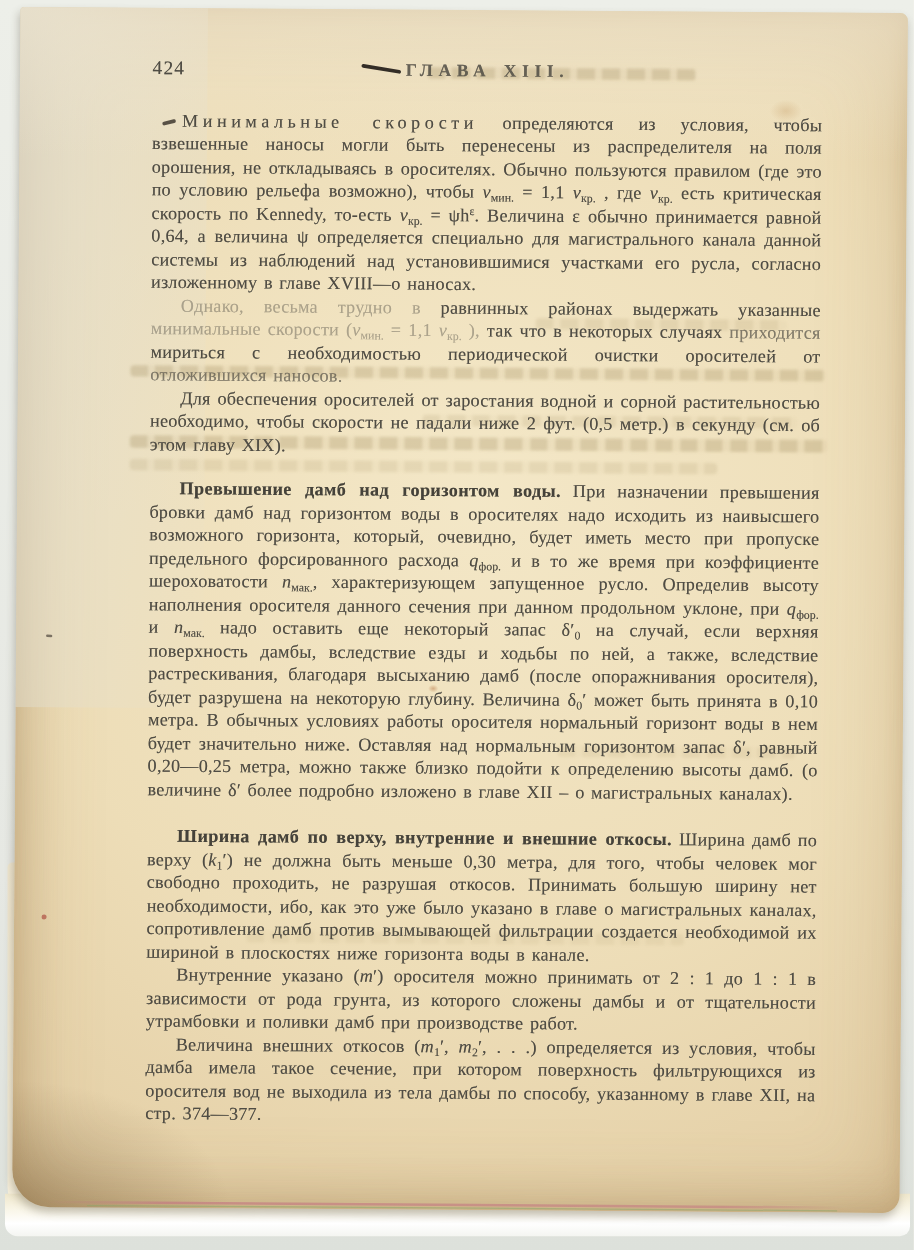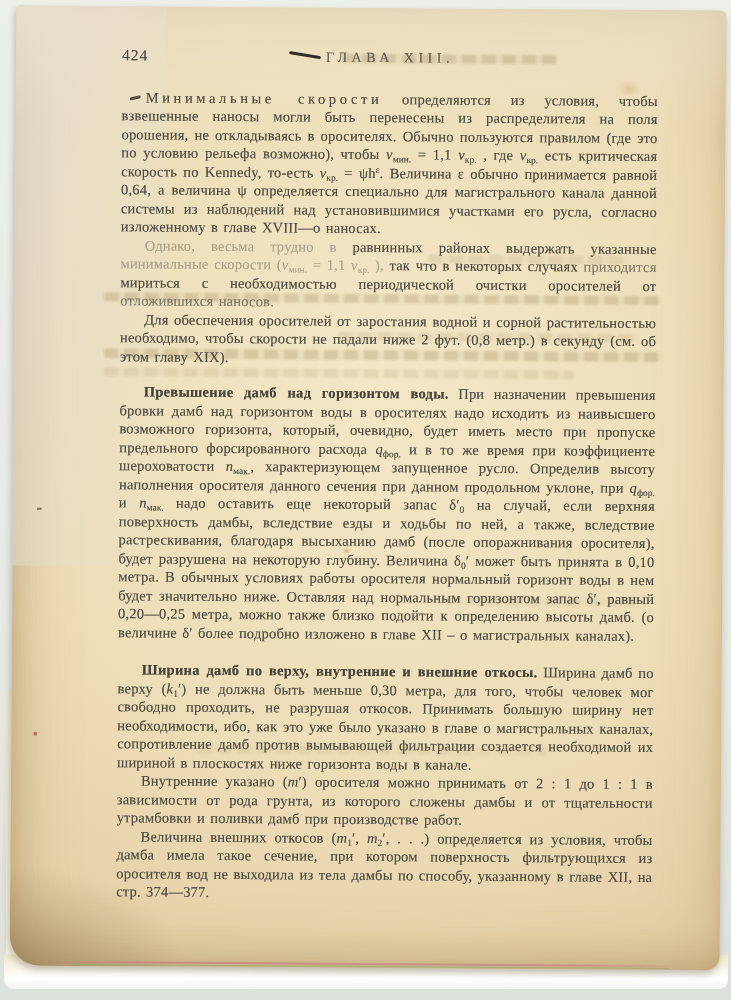--- a/index.html
+++ b/index.html
@@ -62,21 +62,21 @@
     position:absolute;left:106px;top:40px;width:536px;
     color:#4f4c44;font-size:14.5px;line-height:18.5px;
     text-align:justify;word-spacing:1.5px;letter-spacing:.2px;
     text-shadow:0 0 .5px rgba(84,80,70,.55);
   }
   .header-row{
     display:grid;grid-template-columns:1fr auto 1fr;align-items:baseline;
     margin-bottom:22px;text-align:left;
   }
   .page-number{font-size:15.5px;letter-spacing:1px;}
-  .chapter-header{font-size:14px;letter-spacing:4.5px;word-spacing:2px;opacity:.85;}
+  .chapter-header{font-size:14px;letter-spacing:4.5px;word-spacing:2px;opacity:.85;font-weight:bold;}
   .para{margin:0;text-indent:24px;}
   .s-spaced{letter-spacing:3.6px;}
   .s-bold{font-weight:bold;color:#45423a;letter-spacing:.3px;word-spacing:2.5px;}
   .s-i{font-style:italic;}
   .s-faded{opacity:.42;}
   .s-dim{opacity:.68;}
   .textblock sub{font-size:9.5px;line-height:0;vertical-align:-3px;letter-spacing:0;}
   .textblock sup{font-size:9.5px;line-height:0;vertical-align:5px;letter-spacing:0;}
 
   
@@ -123,21 +123,21 @@
 
     <div class="textblock">
       <div class="header-row">
         <span class="page-number">424</span>
         <span class="chapter-header">ГЛАВА XIII.</span>
         <span></span>
       </div>
 
     <p class="para"><span class="s-spaced">Минимальные скорости</span><span> определяются из условия, чтобы взвешенные наносы могли быть перенесены из распределителя на поля орошения, не откладываясь в оросителях. Обычно пользуются правилом (где это по условию рельефа возможно), чтобы </span><span class="s-i">v</span><sub>мин.</sub><span> = 1,1 </span><span class="s-i">v</span><sub>кр.</sub><span> , где </span><span class="s-i">v</span><sub>кр.</sub><span> есть критическая скорость по Kennedy, то-есть </span><span class="s-i">v</span><sub>кр.</sub><span> = ψh</span><sup>ε</sup><span>. Величина ε обычно принимается равной 0,64, а величина ψ определяется специально для магистрального канала данной системы из наблюдений над установившимися участками его русла, согласно изложенному в главе XVIII—о наносах.</span></p>
         <p class="para"><span class="s-faded">Однако, весьма трудно в </span><span>равнинных районах выдержать указанные </span><span class="s-faded">минимальные скорости (</span><span class="s-i s-faded">v</span><sub class="s-faded">мин.</sub><span class="s-faded"> = 1,1 </span><span class="s-i s-faded">v</span><sub class="s-faded">кр.</sub><span class="s-faded"> ),</span><span> так что в некоторых случаях </span><span class="s-dim">приходится</span><span> мириться с необходимостью периодической очистки оросителей от </span><span class="s-dim">отложившихся наносов.</span></p>
-        <p class="para"><span>Для обеспечения оросителей от заростания водной и сорной растительностью необходимо, чтобы скорости не падали ниже 2 фут. (0,8 метр.) в секунду (см. об этом главу XIX).</span></p>
+        <p class="para"><span>Для обеспечения оросителей от заростания водной и сорной растительностью необходимо, чтобы скорости не падали ниже 2 фут. (0,5 метр.) в секунду (см. об этом главу XIX).</span></p>
         <p class="para" style="margin-top: 17px;"><span class="s-bold">Превышение дамб над горизонтом воды.</span><span> При назначении превышения бровки дамб над горизонтом воды в оросителях надо исходить из наивысшего возможного горизонта, который, очевидно, будет иметь место при пропуске предельного форсированного расхода </span><span class="s-i">q</span><sub>фор.</sub><span> и в то же время при коэффициенте шероховатости </span><span class="s-i">n</span><sub>мак.</sub><span>, характеризующем запущенное русло. Определив высоту наполнения оросителя данного сечения при данном продольном уклоне, при </span><span class="s-i">q</span><sub>фор.</sub><span> и </span><span class="s-i">n</span><sub>мак.</sub><span> надо оставить еще некоторый запас δ′</span><sub>0</sub><span> на случай, если верхняя поверхность дамбы, вследствие езды и ходьбы по ней, а также, вследствие растрескивания, благодаря высыханию дамб (после опоражнивания оросителя), будет разрушена на некоторую глубину. Величина δ</span><sub>0</sub><span>′ может быть принята в 0,10 метра. В обычных условиях работы оросителя нормальный горизонт воды в нем будет значительно ниже. Оставляя над нормальным горизонтом запас δ′, равный 0,20—0,25 метра, можно также близко подойти к определению высоты дамб. (о величине δ′ более подробно изложено в главе XII – о магистральных каналах).</span></p>
         <p class="para" style="margin-top: 19px;"><span class="s-bold">Ширина дамб по верху, внутренние и внешние откосы.</span><span> Ширина дамб по верху (</span><span class="s-i">k</span><sub>1</sub><span>′) не должна быть меньше 0,30 метра, для того, чтобы человек мог свободно проходить, не разрушая откосов. Принимать большую ширину нет необходимости, ибо, как это уже было указано в главе о магистральных каналах, сопротивление дамб против вымывающей фильтрации создается необходимой их шириной в плоскостях ниже горизонта воды в канале.</span></p>
         <p class="para"><span>Внутренние указано (</span><span class="s-i">m</span><span>′) оросителя можно принимать от 2 : 1 до 1 : 1 в зависимости от рода грунта, из которого сложены дамбы и от тщательности утрамбовки и поливки дамб при производстве работ.</span></p>
         <p class="para"><span>Величина внешних откосов (</span><span class="s-i">m</span><sub>1</sub><span>′, </span><span class="s-i">m</span><sub>2</sub><span>′, . . .) определяется из условия, чтобы дамба имела такое сечение, при котором поверхность фильтрующихся из оросителя вод не выходила из тела дамбы по способу, указанному в главе XII, на стр. 374—377.</span></p>
       </div>
   </div>
 
 </div>
 
 </body></html>

